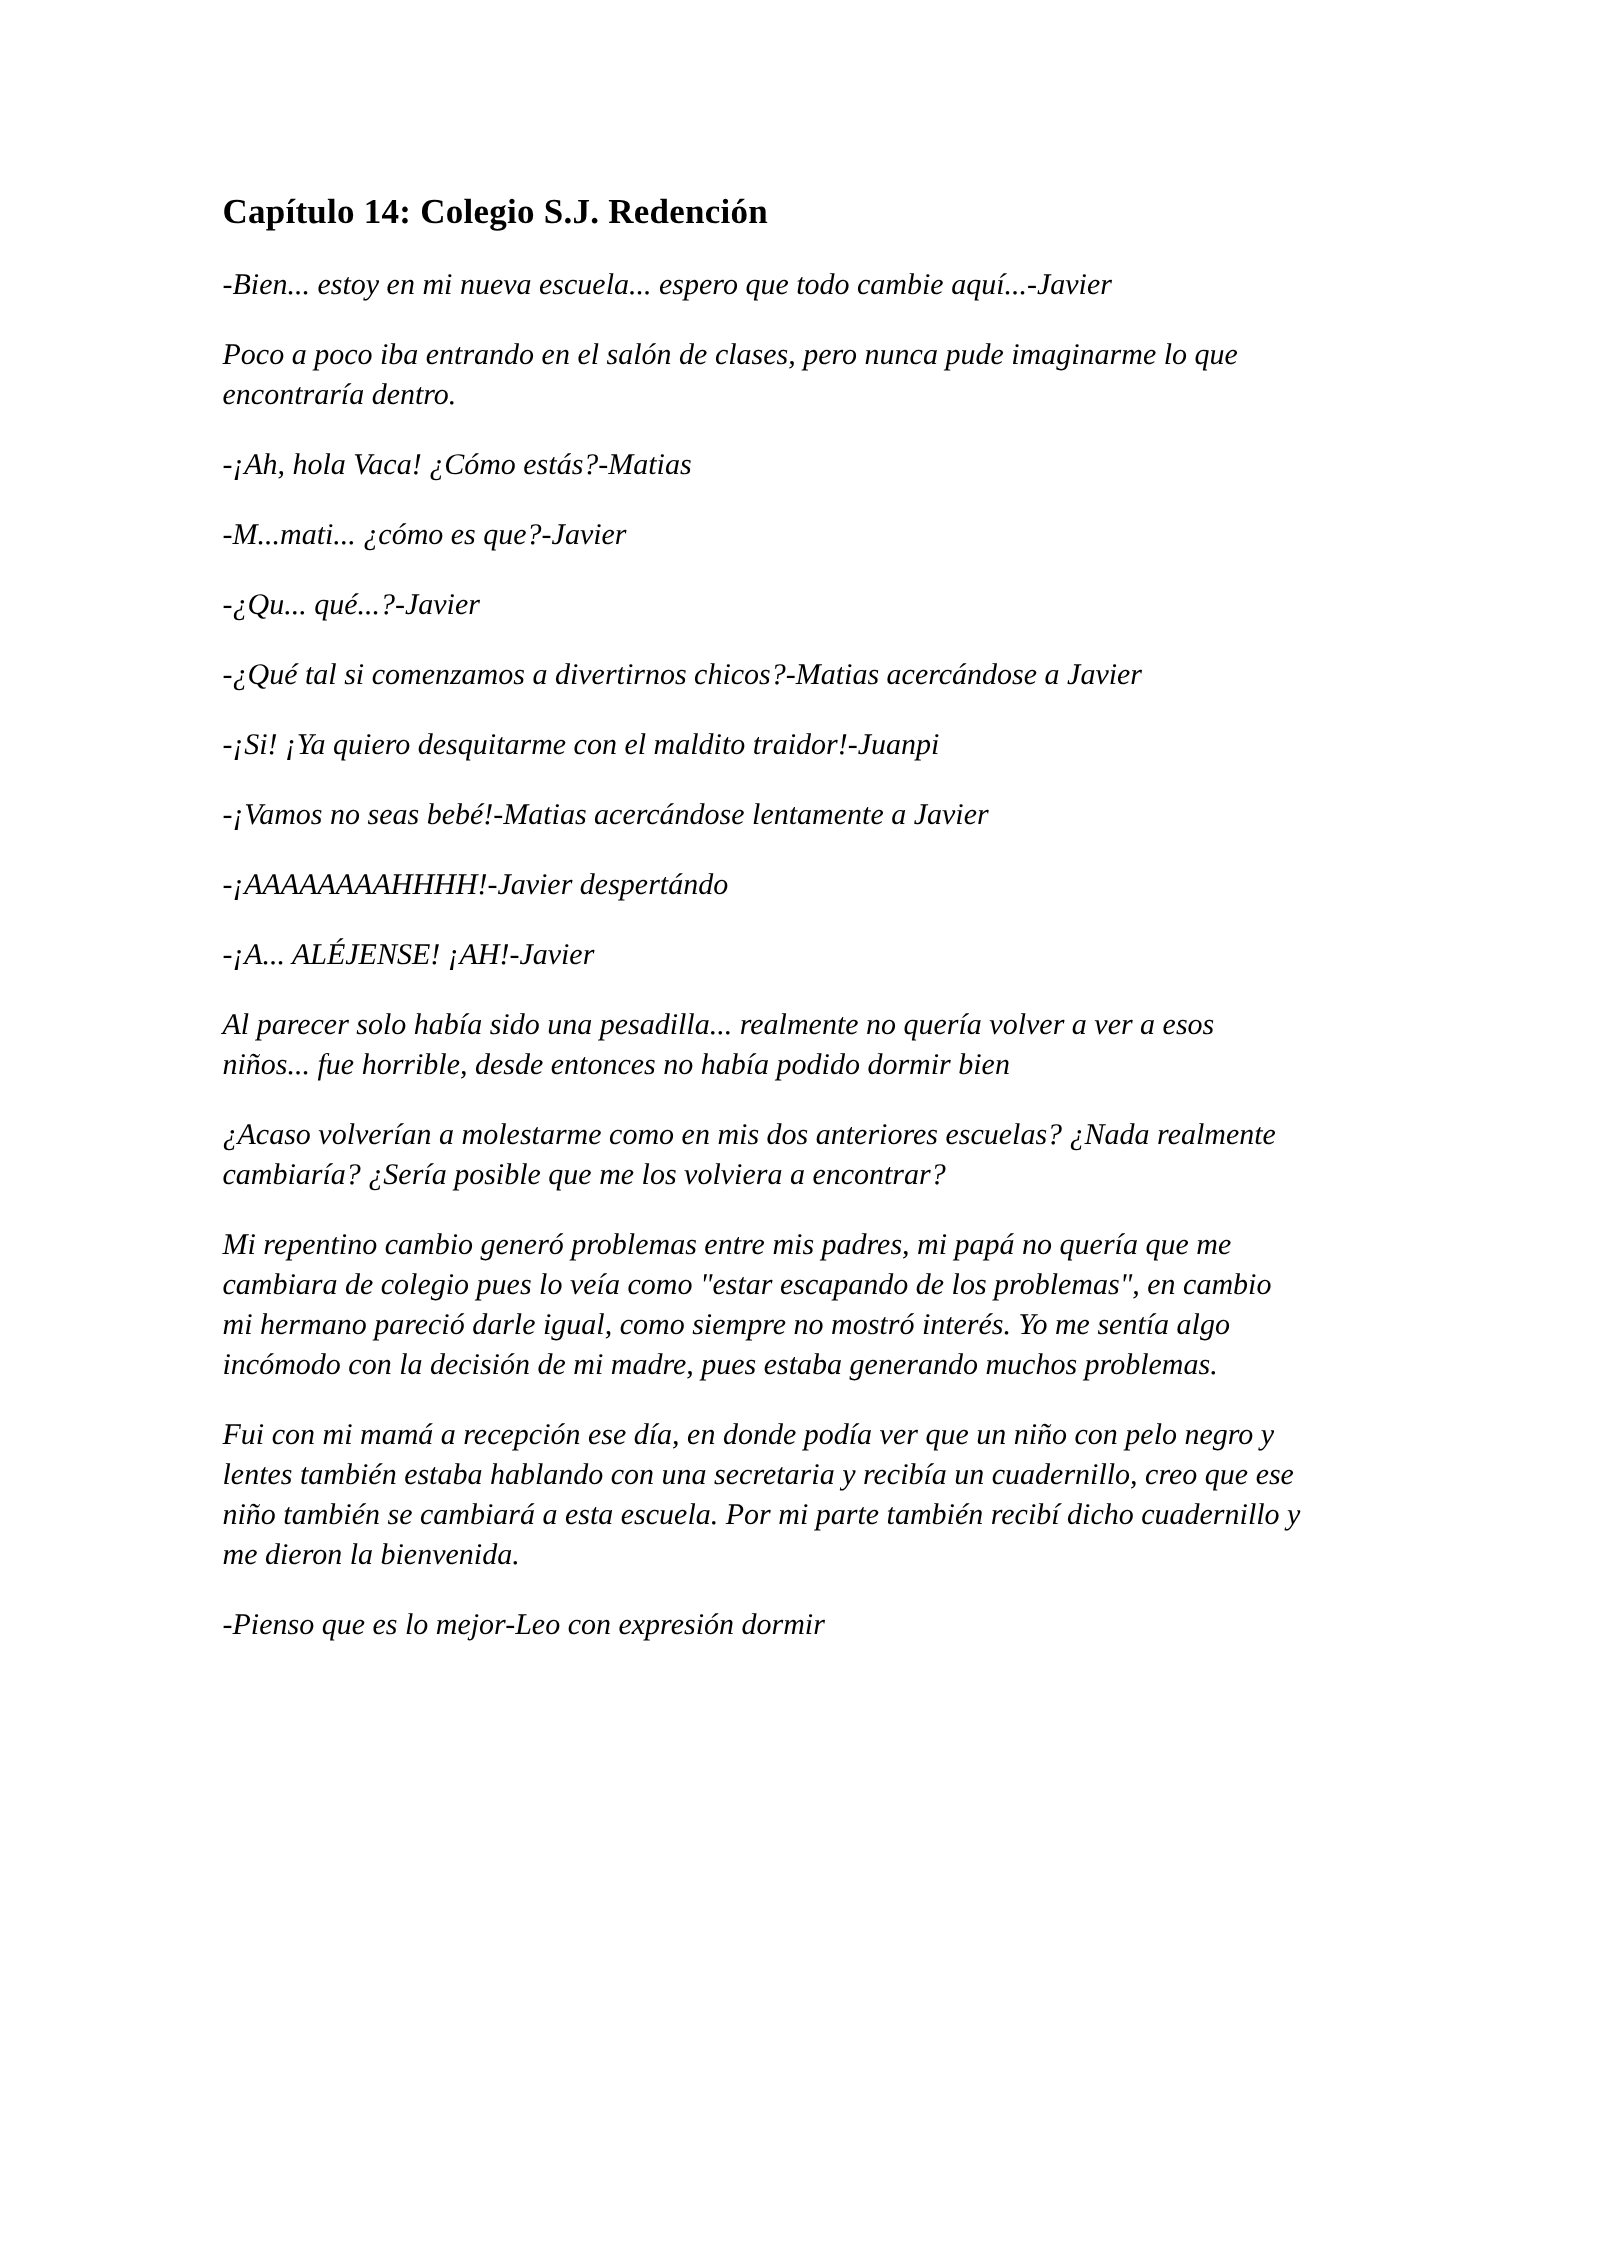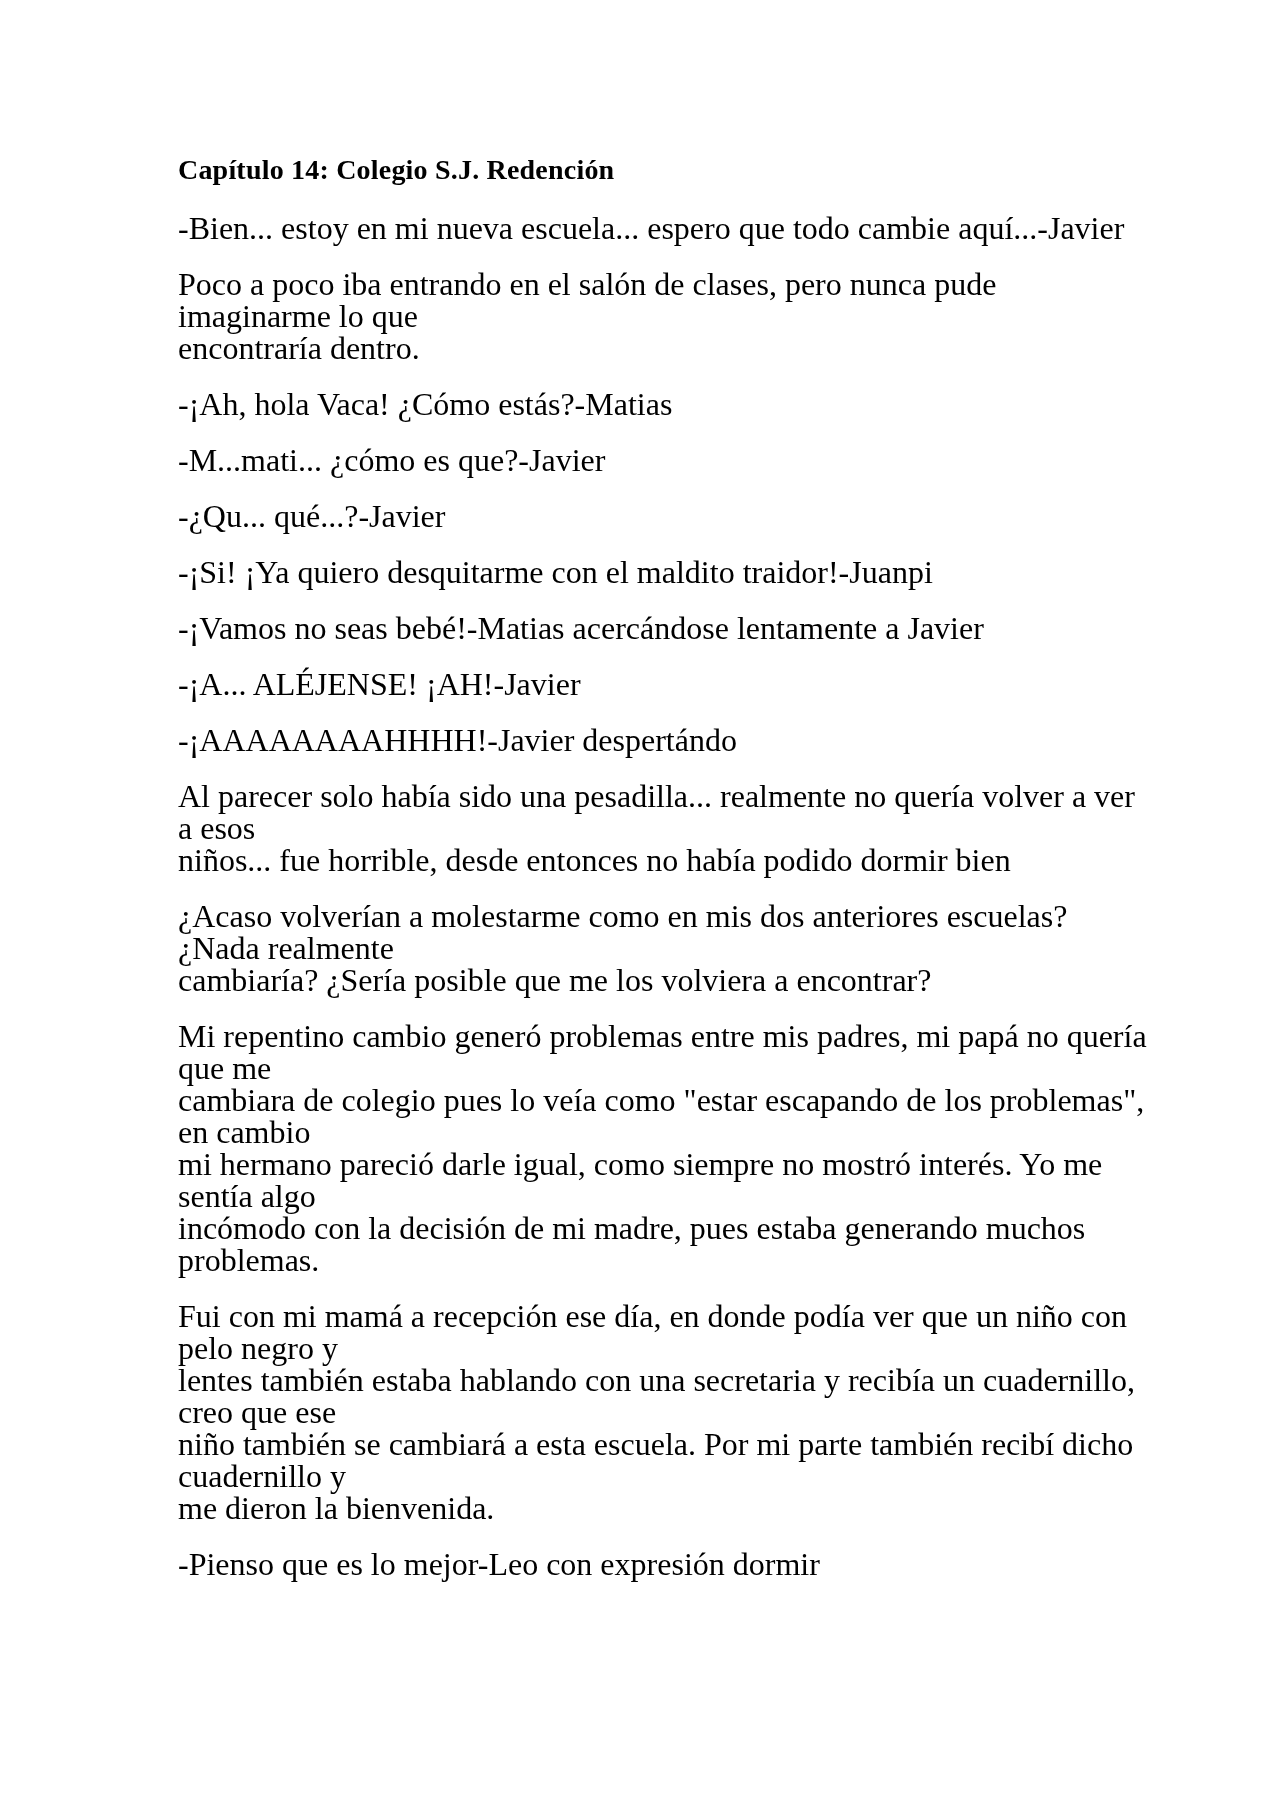--- a/index.html
+++ b/index.html
@@ -23,44 +23,46 @@
   }
   .chapter-title {
     font-size: 28px;
     line-height: 36px;
     font-weight: bold;
     margin: 0 0 24px 0;
     letter-spacing: 0.2px;
   }
   .doc-body p.paragraph {
     margin: 0 0 24px 0;
-    font-size: 32px;
+    font-size: 24px;
     line-height: 32px;
     white-space: pre-line;   
     max-width: 1000px;
+    font-style: italic;
   }
 </style>
 </head>
 <body>
 
 <div class="page">
   <h1 class="chapter-title">Capítulo 14: Colegio S.J. Redención</h1>
 
   <div class="doc-body">
 
   <p class="paragraph">-Bien... estoy en mi nueva escuela... espero que todo cambie aquí...-Javier</p>
       <p class="paragraph">Poco a poco iba entrando en el salón de clases, pero nunca pude imaginarme lo que
 encontraría dentro.</p>
       <p class="paragraph">-¡Ah, hola Vaca! ¿Cómo estás?-Matias</p>
       <p class="paragraph">-M...mati... ¿cómo es que?-Javier</p>
       <p class="paragraph">-¿Qu... qué...?-Javier</p>
+      <p class="paragraph">-¿Qué tal si comenzamos a divertirnos chicos?-Matias acercándose a Javier</p>
       <p class="paragraph">-¡Si! ¡Ya quiero desquitarme con el maldito traidor!-Juanpi</p>
       <p class="paragraph">-¡Vamos no seas bebé!-Matias acercándose lentamente a Javier</p>
+      <p class="paragraph">-¡AAAAAAAAHHHH!-Javier despertándo</p>
       <p class="paragraph">-¡A... ALÉJENSE! ¡AH!-Javier</p>
-      <p class="paragraph">-¡AAAAAAAAHHHH!-Javier despertándo</p>
       <p class="paragraph">Al parecer solo había sido una pesadilla... realmente no quería volver a ver a esos
 niños... fue horrible, desde entonces no había podido dormir bien</p>
       <p class="paragraph">¿Acaso volverían a molestarme como en mis dos anteriores escuelas? ¿Nada realmente
 cambiaría? ¿Sería posible que me los volviera a encontrar?</p>
       <p class="paragraph">Mi repentino cambio generó problemas entre mis padres, mi papá no quería que me
 cambiara de colegio pues lo veía como "estar escapando de los problemas", en cambio
 mi hermano pareció darle igual, como siempre no mostró interés. Yo me sentía algo
 incómodo con la decisión de mi madre, pues estaba generando muchos problemas.</p>
       <p class="paragraph">Fui con mi mamá a recepción ese día, en donde podía ver que un niño con pelo negro y
 lentes también estaba hablando con una secretaria y recibía un cuadernillo, creo que ese

